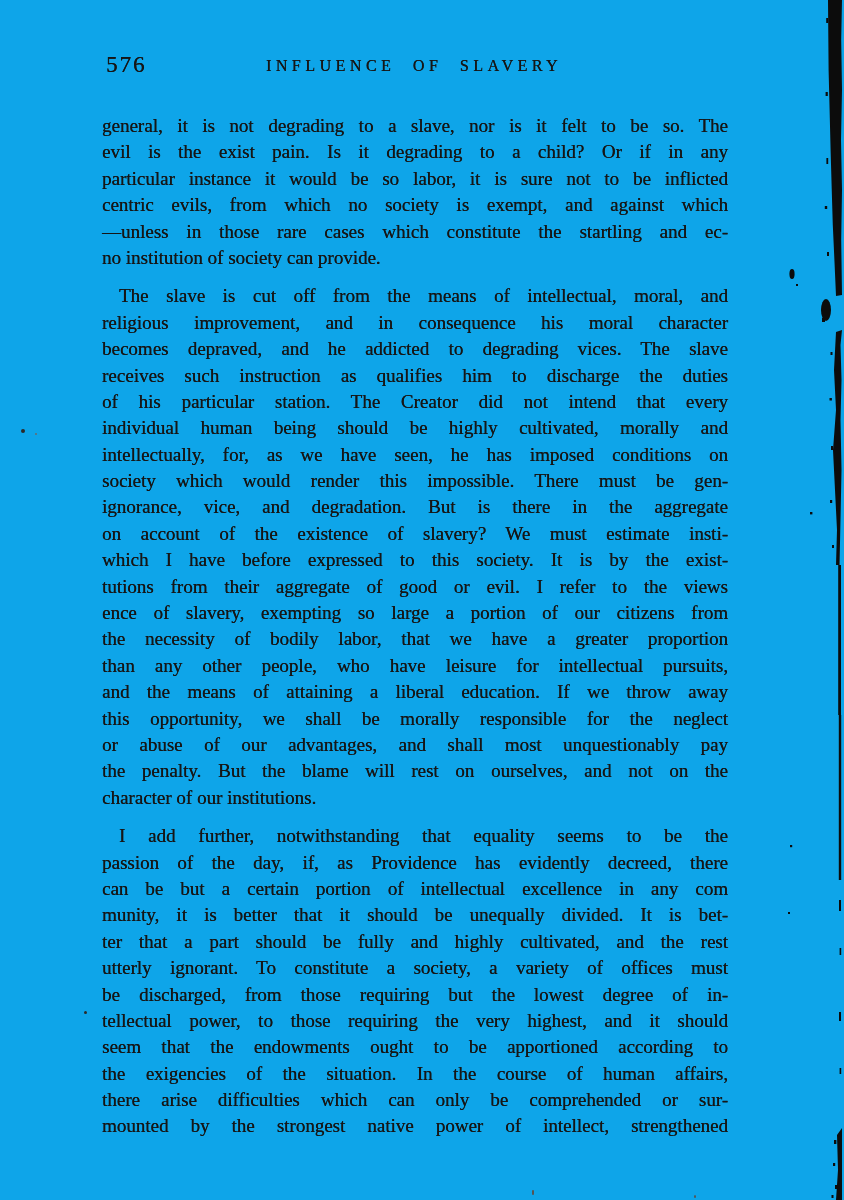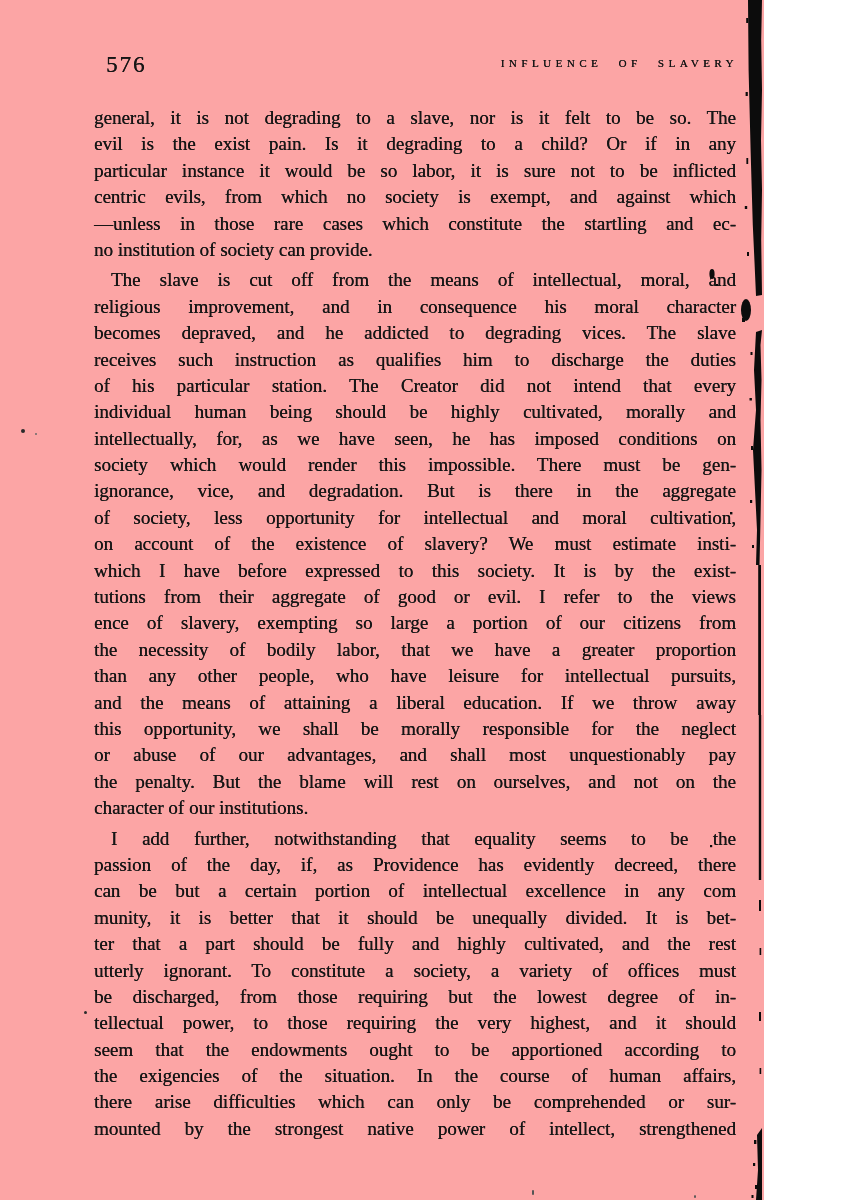--- a/index.html
+++ b/index.html
@@ -3,55 +3,55 @@
 <meta charset="utf-8">
 <title>Scanned Book Page</title>
 <style>
   html, body {
     margin: 0;
     padding: 0;
     background: #ffffff;
   }
   .page {
     position: relative;
-    width: 764px;
+    width: 844px;
     height: 1200px;
-    background: #fca5a5;
+    background: #0ea5e9;
     overflow: hidden;
     font-family: "Liberation Serif", "DejaVu Serif", serif;
     color: #161616;
   }
   .page-number {
     position: absolute;
     left: 106px;
     top: 52px;
     font-size: 23px;
     letter-spacing: 2px;
     font-weight: 500;
     text-shadow: 0.3px 0 0 currentColor;
   }
   .running-header {
     position: absolute;
     left: 90px;
     top: 57px;
     width: 648px;
-    text-align: right;
-    font-size: 11px;
+    text-align: center;
+    font-size: 16px;
     letter-spacing: 4.5px;
     word-spacing: 9px;
     font-weight: 500;
     text-shadow: 0.3px 0 0 currentColor;
   }
   .text-block {
     position: absolute;
     left: 90px;
     top: 101px;
     width: 650px;
   }
-  .para { margin: 4px; }
+  .para { margin: 12px; }
   .line {
     height: 26.4px;
     line-height: 26.4px;
     font-size: 19px;
     text-align: justify;
     text-align-last: justify;
     white-space: normal;
     text-shadow: 0.25px 0 0 currentColor;
   }
   .line.no-justify { text-align-last: left; }
@@ -99,21 +99,20 @@
       <div class="para indent">
         <div class="line"><span class="it">The slave is cut off from the means of intellectual, moral, and</span></div>
         <div class="line"><span class="it">religious improvement, and in consequence his moral character</span></div>
         <div class="line"><span class="it">becomes depraved, and he addicted to degrading vices.</span><span>  The slave</span></div>
         <div class="line"><span>receives such instruction as qualifies him to discharge the duties</span></div>
         <div class="line"><span>of his particular station.  The Creator did not intend that every</span></div>
         <div class="line"><span>individual human being should be highly cultivated, morally and</span></div>
         <div class="line"><span>intellectually, for, as we have seen, he has imposed conditions on</span></div>
         <div class="line"><span>society which would render this impossible.  There must be gen-</span></div>
         <div class="line"><span>ignorance, vice, and degradation.  But is there in the aggregate</span></div>
-        <div class="line"><span>of society, less opportunity for intellectual and moral cultivation,</span></div>
         <div class="line"><span>on account of the existence of slavery?  We must estimate insti-</span></div>
         <div class="line"><span>which I have before expressed to this society.  It is by the exist-</span></div>
         <div class="line"><span>tutions from their aggregate of good or evil.  I refer to the views</span></div>
         <div class="line"><span>ence of slavery, exempting so large a portion of our citizens from</span></div>
         <div class="line"><span>the necessity of bodily labor, that we have a greater proportion</span></div>
         <div class="line"><span>than any other people, who have leisure for intellectual pursuits,</span></div>
         <div class="line"><span>and the means of attaining a liberal education.  If we throw away</span></div>
         <div class="line"><span>this opportunity, we shall be morally responsible for the neglect</span></div>
         <div class="line"><span>or abuse of our advantages, and shall most unquestionably pay</span></div>
         <div class="line"><span>the penalty.  But the blame will rest on ourselves, and not on the</span></div>

